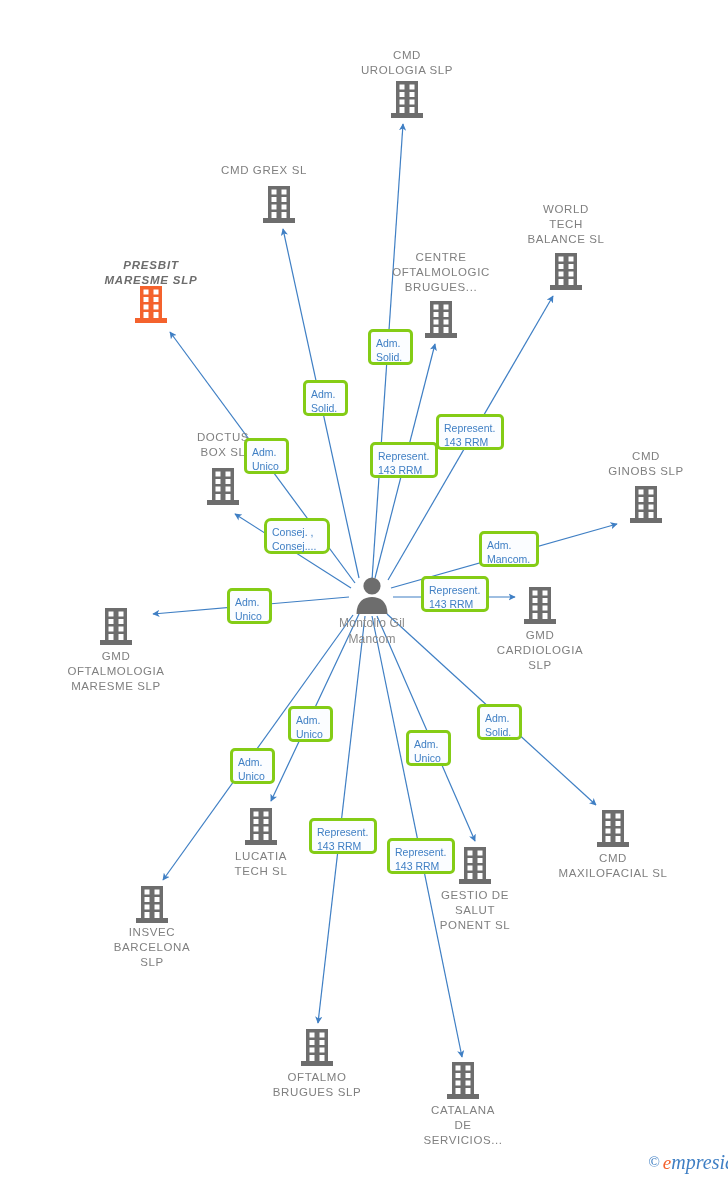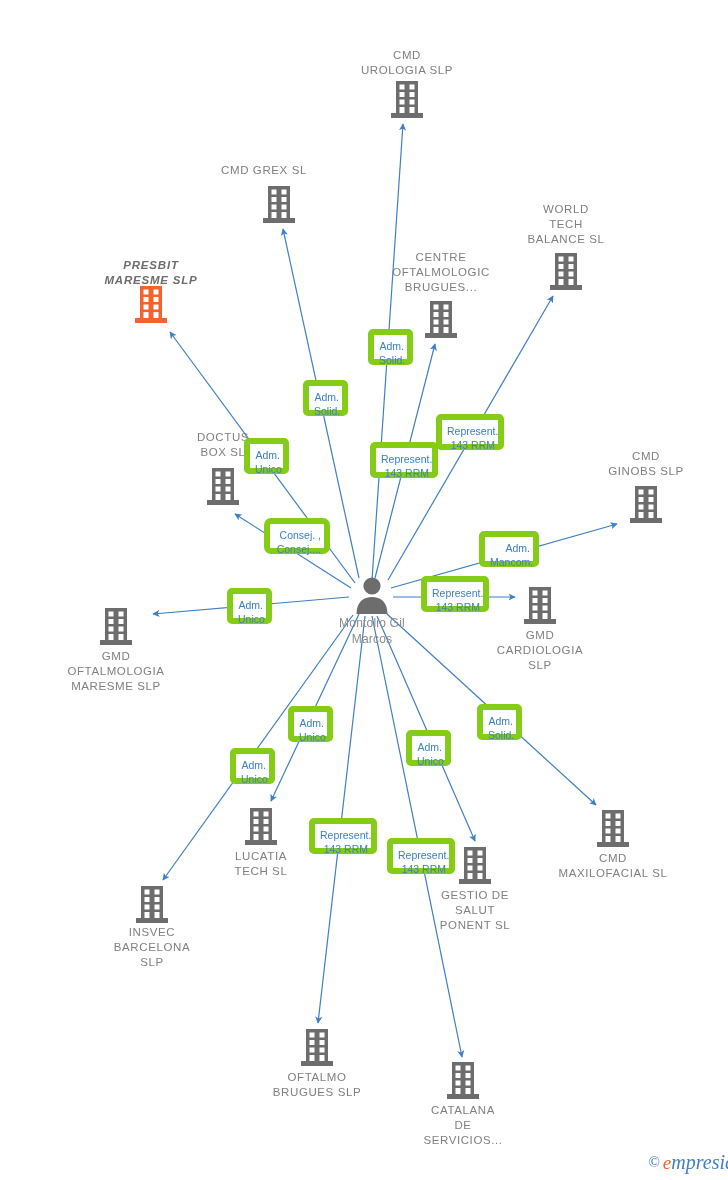--- a/index.html
+++ b/index.html
@@ -52,26 +52,26 @@
   .node-label.focus {
     color: #6d6d6d;
     font-weight: bold;
     letter-spacing: 0.8px;
   }
   
   .edge-label {
     position: absolute;
     box-sizing: border-box;
     background: #fbfdff;
-    border: 6px solid #84cc16;
+    border: 3px solid #84cc16;
     border-radius: 5px;
     color: #3f7fc4;
     font-size: 10.5px;
     line-height: 14px;
-    text-align: right;
+    text-align: left;
     padding: 4px 3px 3px 5px;
     white-space: pre-line;
     font-family: "Liberation Sans", sans-serif;
   }
   
   #watermark {
     position: absolute;
     right: 8px;
     bottom: 8px;
     display: flex;
@@ -208,21 +208,21 @@
 PONENT  SL</div>
       <div class="node-label" style="left: 27px; top: 925px; width: 220px;">INSVEC
 BARCELONA
 SLP</div>
       <div class="node-label" style="left: 192px; top: 1070px; width: 220px;">OFTALMO
 BRUGUES  SLP</div>
       <div class="node-label" style="left: 338px; top: 1103px; width: 220px;">CATALANA
 DE
 SERVICIOS...</div>
       <div class="node-label person" style="left: 247px; top: 615px; width: 220px;">Montolio Gil
-Marcos</div>
+Mancom</div>
     </div>
   <div id="edge-label-layer">
       <div class="edge-label" style="left: 355px; top: 442px; width: 68px; height: 36px;">Represent.
 143 RRM</div>
       <div class="edge-label" style="left: 288px; top: 380px; width: 45px; height: 36px;">Adm.
 Solid.</div>
       <div class="edge-label" style="left: 229px; top: 438px; width: 45px; height: 36px;">Adm.
 Unico</div>
       <div class="edge-label" style="left: 353px; top: 329px; width: 45px; height: 36px;">Adm.
 Solid.</div>

